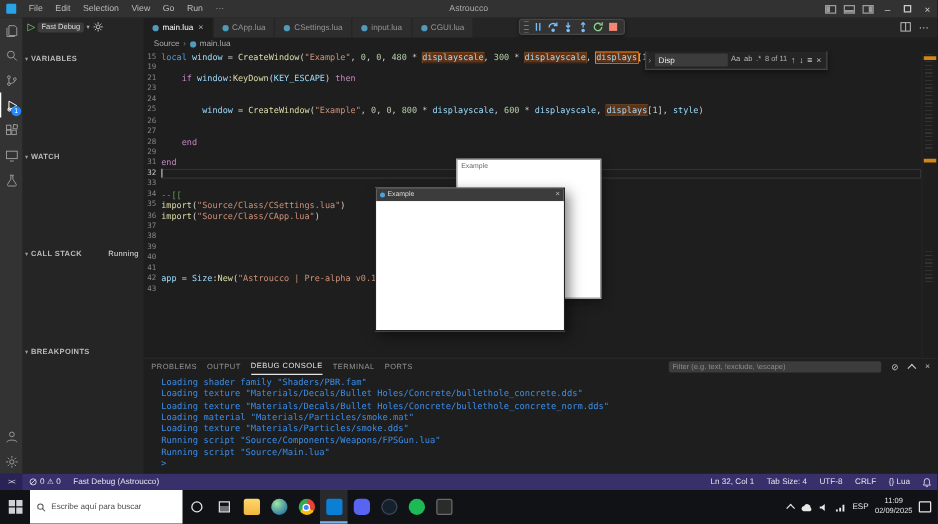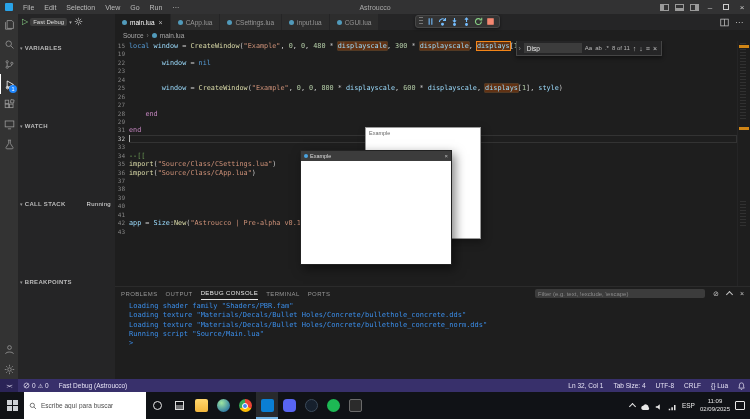--- a/index.html
+++ b/index.html
@@ -376,21 +376,21 @@
           <span>Source</span>
           <span class="bc-sep">›</span>
           <span class="luaicon"></span>
           <span>main.lua</span>
         </div>
 
       <div class="editor">
         <div class="code" id="code">
             <div class="code-line"><span class="gutter">15</span><span class="lc"><span class="tok kb">local </span><span class="tok v">window</span><span class="tok p"> = </span><span class="tok fn">CreateWindow</span><span class="tok p">(</span><span class="tok str">"Example"</span><span class="tok p">, </span><span class="tok num">0</span><span class="tok p">, </span><span class="tok num">0</span><span class="tok p">, </span><span class="tok num">480</span><span class="tok p"> * </span><span class="tok v m">displayscale</span><span class="tok p">, </span><span class="tok num">300</span><span class="tok p"> * </span><span class="tok v m">displayscale</span><span class="tok p">, </span><span class="tok v mc">displays</span><span class="tok p">[</span><span class="tok num">1</span><span class="tok p">], </span><span class="tok v">style</span><span class="tok p">)</span></span></div>
             <div class="code-line"><span class="gutter">19</span><span class="lc"></span></div>
-            <div class="code-line"><span class="gutter">22</span><span class="lc"><span class="tok p">        </span><span class="tok v">window</span><span class="tok p"> = </span><span class="tok kb">nil</span></span></div>
+            <div class="code-line"><span class="gutter">21</span><span class="lc"><span class="tok p">    </span><span class="tok k">if </span><span class="tok v">window</span><span class="tok p">:</span><span class="tok fn">KeyDown</span><span class="tok p">(</span><span class="tok v">KEY_ESCAPE</span><span class="tok p">) </span><span class="tok k">then</span></span></div>
             <div class="code-line"><span class="gutter">23</span><span class="lc"></span></div>
             <div class="code-line"><span class="gutter">24</span><span class="lc"></span></div>
             <div class="code-line"><span class="gutter">25</span><span class="lc"><span class="tok p">        </span><span class="tok v">window</span><span class="tok p"> = </span><span class="tok fn">CreateWindow</span><span class="tok p">(</span><span class="tok str">"Example"</span><span class="tok p">, </span><span class="tok num">0</span><span class="tok p">, </span><span class="tok num">0</span><span class="tok p">, </span><span class="tok num">800</span><span class="tok p"> * </span><span class="tok v">displayscale</span><span class="tok p">, </span><span class="tok num">600</span><span class="tok p"> * </span><span class="tok v">displayscale</span><span class="tok p">, </span><span class="tok v m">displays</span><span class="tok p">[</span><span class="tok num">1</span><span class="tok p">], </span><span class="tok v">style</span><span class="tok p">)</span></span></div>
             <div class="code-line"><span class="gutter">26</span><span class="lc"></span></div>
             <div class="code-line"><span class="gutter">27</span><span class="lc"></span></div>
             <div class="code-line"><span class="gutter">28</span><span class="lc"><span class="tok p">    </span><span class="tok k">end</span></span></div>
             <div class="code-line"><span class="gutter">29</span><span class="lc"></span></div>
             <div class="code-line"><span class="gutter">31</span><span class="lc"><span class="tok k">end</span></span></div>
             <div class="code-line current"><span class="gutter">32</span><span class="lc"><span class="cursor"></span></span></div>
             <div class="code-line"><span class="gutter">33</span><span class="lc"></span></div>
@@ -452,20 +452,23 @@
           <span class="ph-ic">⊘</span>
           <span class="ph-ic">
               <span class="chev-up"></span>
             </span>
           <span class="ph-ic">×</span>
         </div>
         <div class="console" id="console">
             <div class="console-line">Loading shader family "Shaders/PBR.fam"</div>
             <div class="console-line">Loading texture "Materials/Decals/Bullet Holes/Concrete/bullethole_concrete.dds"</div>
             <div class="console-line">Loading texture "Materials/Decals/Bullet Holes/Concrete/bullethole_concrete_norm.dds"</div>
+            <div class="console-line">Loading material "Materials/Particles/smoke.mat"</div>
+            <div class="console-line">Loading texture "Materials/Particles/smoke.dds"</div>
+            <div class="console-line">Running script "Source/Components/Weapons/FPSGun.lua"</div>
             <div class="console-line">Running script "Source/Main.lua"</div>
             <div class="console-line console-prompt">&gt;</div>
           </div>
       </div>
     </div>
   </div>
 
   <div class="statusbar">
     <span class="sb-remote">&gt;&lt;</span>
     <span class="sb-item">

